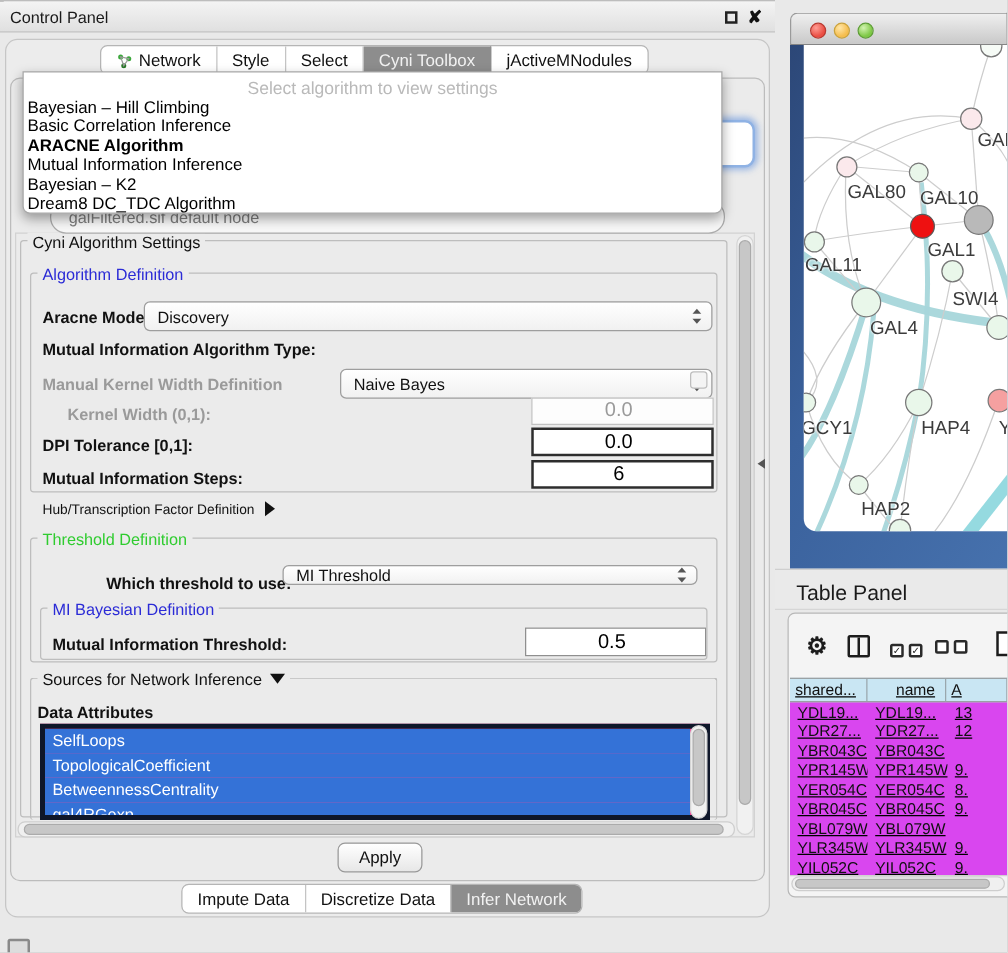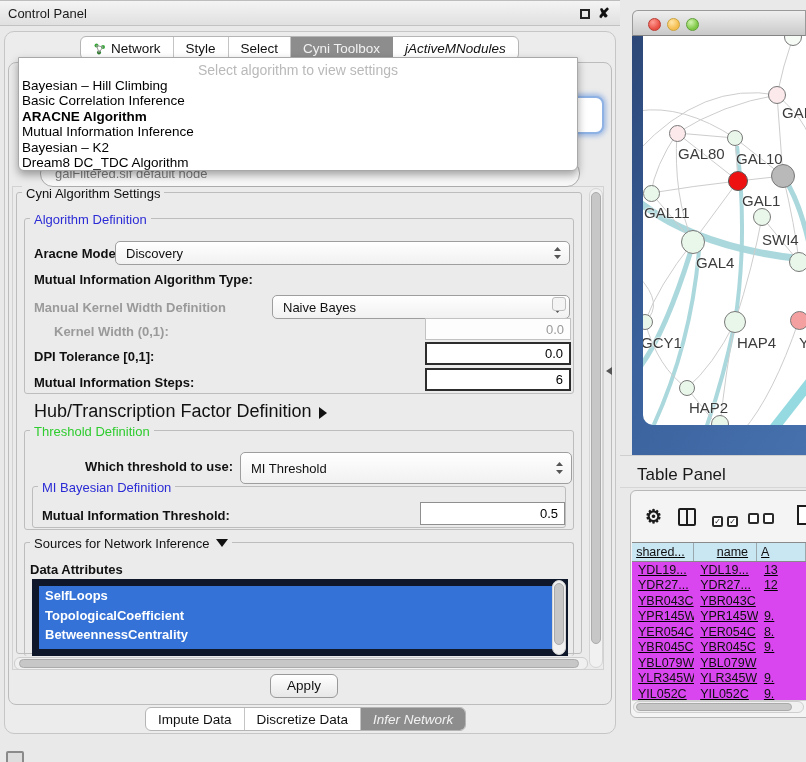--- a/index.html
+++ b/index.html
@@ -23,21 +23,21 @@
 
   .panel-body{left:4px; top:31px; width:612px; height:703px; background:#ececec;
     border:1px solid #c6c6c6; border-radius:10px;}
   .content-box{left:8px; top:62px; width:604px; height:643px; background:#ebebeb;
     border:1px solid #bcbcbc; border-radius:8px;}
 
   
   .seg{display:flex; height:24px; background:#fff; border:1px solid #b5b5b5; border-radius:6px; overflow:hidden;}
   .seg .s{display:flex; align-items:center; gap:5px; padding:0 12px; font-size:13.5px; color:#111;
     border-right:1px solid #c4c4c4; white-space:nowrap;}
-  .seg .s:last-child{border-right:none;font-style:italic;}
+  .seg .s:last-child{border-right:none;}
   .seg .s.on{background:var(--tab-sel); color:#f2f2f2; border-right-color:var(--tab-sel);}
   #top-tabs{left:80px; top:36px;}
   #bottom-tabs{left:145px; top:707px;}
 
   
   #popup{left:18px; top:57px; width:560px; height:114px; background:#fff; border:1px solid #a8a8a8;
     border-radius:0 0 6px 6px; box-shadow:0 4px 9px rgba(0,0,0,.35); z-index:50;}
   #popup .ph{height:20px; text-align:center; color:#b9b9b9; font-size:14px; padding-top:4px;}
   #popup .it{height:15.4px; line-height:15.4px; padding-left:3px; font-size:13.5px; color:#000; white-space:nowrap;}
   #popup .it.b{font-weight:bold;}
@@ -50,27 +50,27 @@
   
   .viewport{left:12px; top:186px; width:592px; height:484px; border:1px solid #d2d2d2; background:#ebebeb;}
   .grp{position:absolute; border:1px solid #bdbdbd; border-radius:3px;}
   .grp-lbl{position:absolute; background:#ebebeb; padding:0 4px; font-size:13px; white-space:nowrap;}
   .blue{color:var(--lbl-blue);} .green{color:var(--lbl-green);}
   .lbl{position:absolute; font-size:13px; font-weight:bold; color:#111; white-space:nowrap;}
   .lbl.dis{color:#9a9a9a;}
   .combo{position:absolute; background:linear-gradient(#fff,#f1f1f1); border:1px solid #9e9e9e; border-radius:5px;
     font-size:13px; color:#111; display:flex; align-items:center; padding-left:10px;}
   .combo .spin{margin-left:auto; margin-right:7px; display:flex;}
-  .tin{position:absolute; font-size:13px; text-align:right; padding-right:6px; background:#fff;
+  .tin{position:absolute; font-size:16px; text-align:center; padding-right:6px; background:#fff;
     border:2px solid #2d2d2d; font-family:"Liberation Sans",sans-serif;}
   .tin.dis{border:1px solid #c2c2c2; color:#9a9a9a; background:#fdfdfd;}
   .chk{position:absolute; width:14px; height:14px; border:1px solid #bdbdbd; border-radius:3px; background:#f4f4f4;}
   .tri-r{display:inline-block; width:0; height:0; border-left:8px solid #111; border-top:6px solid transparent; border-bottom:6px solid transparent; margin-left:8px; vertical-align:-2px;}
   .tri-d{display:inline-block; width:0; height:0; border-top:8px solid #111; border-left:6px solid transparent; border-right:6px solid transparent; margin-left:6px; vertical-align:1px;}
-  .listbox{position:absolute; background:#ec4899; border:7px solid #0f172a; overflow:hidden;font-weight:bold;}
+  .listbox{position:absolute; background:#ec4899; border:4px solid #0f172a; overflow:hidden;}
   .listbox .li{height:19.5px; line-height:19.5px; padding-left:6px; font-size:13px; color:#fff; background:var(--sel-blue); width:516px;}
   .sb-v{position:absolute; background:#f1f1f1; border:1px solid #d5d5d5; border-radius:7px;}
   .sb-th{position:absolute; background:#c7c7c7; border:1px solid #ababab; border-radius:6px;}
 
   .btn{position:absolute; background:linear-gradient(#ffffff,#e7e7e7); border:1px solid #999;
     border-radius:6px; font-size:13.5px; color:#111; text-align:center;}
 
   .divider-arrow{left:606px; top:367px; width:0; height:0; border-right:6px solid #555;
     border-top:4px solid transparent; border-bottom:4px solid transparent;}
   .dock-icon{left:6px; top:751px; width:18px; height:14px; border:2px solid #8a8a8a; border-radius:2px; background:#ddd;}
@@ -198,29 +198,29 @@
 
   <span class="lbl dis" style="left:34px; top:324px;margin-left:20px;">Kernel Width (0,1):</span>
   <input class="tin dis" style="left: 425px; top: 318px; width: 146px; height: 22px;" readonly="" value="0.0">
 
   <span class="lbl" style="left:34px; top:349px;">DPI Tolerance [0,1]:</span>
   <input class="tin" style="left: 425px; top: 342px; width: 146px; height: 23px;" value="0.0">
 
   <span class="lbl" style="left:34px; top:375px;">Mutual Information Steps:</span>
   <input class="tin" style="left: 425px; top: 368px; width: 146px; height: 23px;" value="6">
 
-  <span class="lbl" style="left:34px; top:401px; font-weight:normal; font-size:18px;">
+  <span class="lbl" style="left:34px; top:401px; font-weight:normal; font-size:11px;">
     <span>Hub/Transcription Factor Definition</span><span class="tri-r"></span>
   </span>
 
   <div class="abs grp" style="left:24px; top:430px; width:550px; height:100px;"></div>
   <span class="grp-lbl green" style="left:30px; top:424px;">Threshold Definition</span>
 
   <span class="lbl" style="left:85px; top:459px;">Which threshold to use:</span>
-  <div class="combo" style="left:240px; top:452px; width:332px; height:32px;">
+  <div class="combo" style="left:226px; top:452px; width:332px; height:16px;">
     <span>MI Threshold</span>
     <span class="spin">
         <svg width="9" height="14">
           <path d="M4.5 1 L8 5 H1 Z" fill="#555"></path>
           <path d="M4.5 13 L1 9 H8 Z" fill="#555"></path>
         </svg>
       </span>
   </div>
 
   <div class="abs grp" style="left:32px; top:486px; width:534px; height:42px;"></div>

